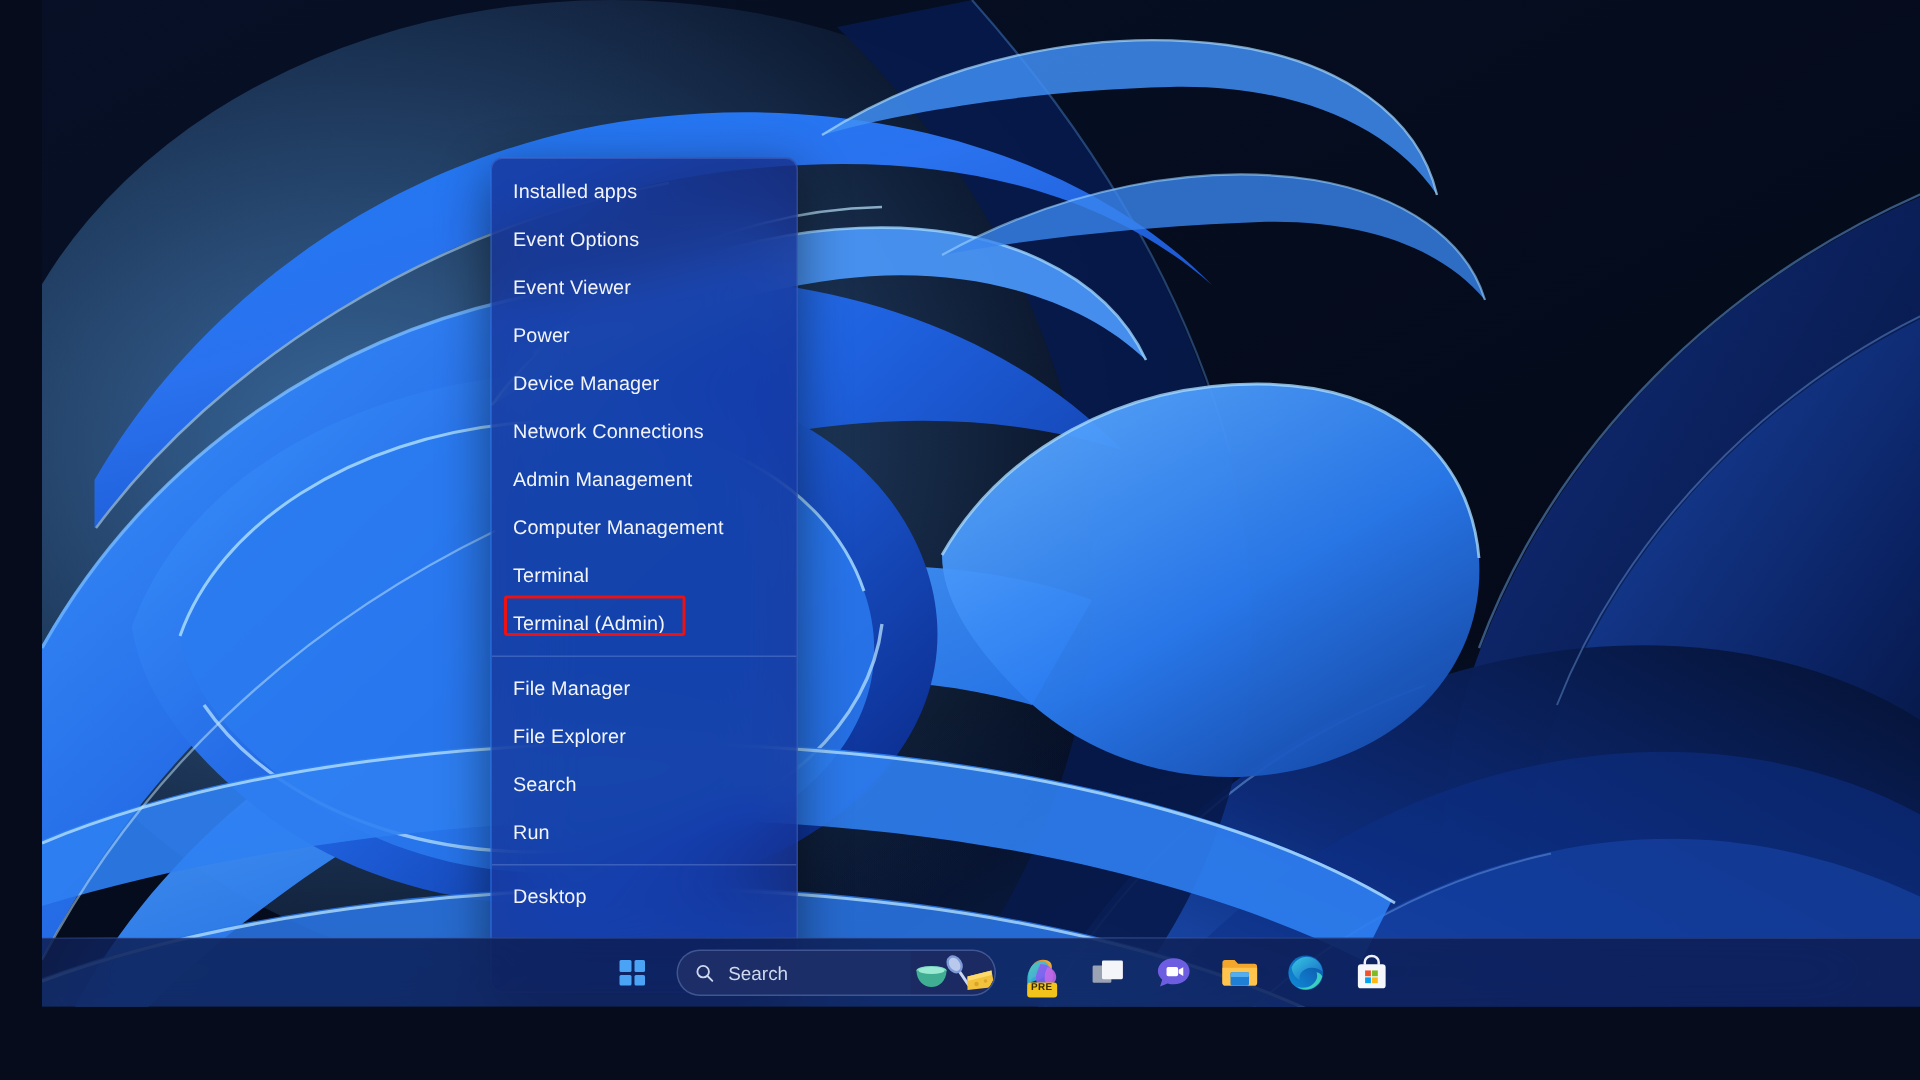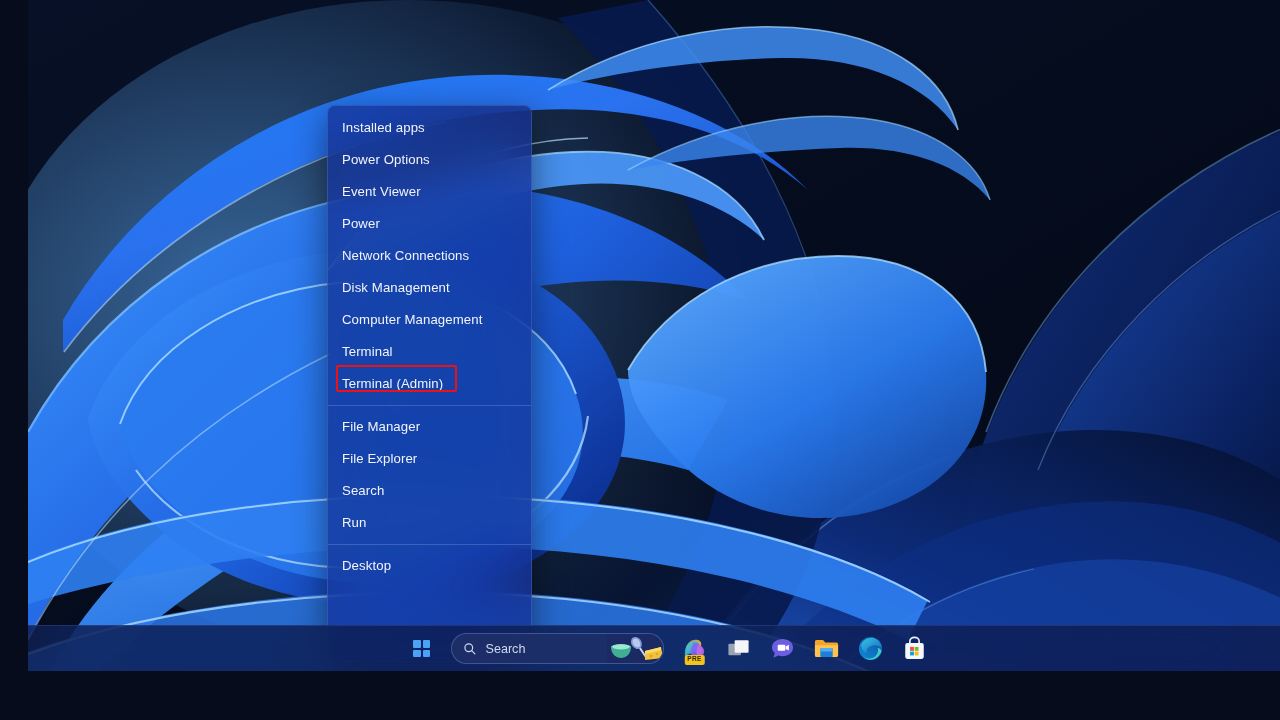--- a/index.html
+++ b/index.html
@@ -205,33 +205,36 @@
       <path d="M36,352 C118,242 258,152 418,122" fill="none" stroke="#bfe6ff" stroke-opacity="0.55" stroke-width="1.7"></path>
       <path d="M0,640 C62,522 162,422 302,354" fill="none" stroke="#c3e8ff" stroke-opacity="0.5" stroke-width="1.6"></path>
     </svg>
   </div>
 
   <div id="winx-menu">
       <div class="menu-item">
         <span class="mlabel">Installed apps</span>
       </div>
       <div class="menu-item">
-        <span class="mlabel">Power Options</span>
+        <span class="mlabel">Event Options</span>
       </div>
       <div class="menu-item">
         <span class="mlabel">Event Viewer</span>
       </div>
       <div class="menu-item">
         <span class="mlabel">Power</span>
       </div>
       <div class="menu-item">
+        <span class="mlabel">Device Manager</span>
+      </div>
+      <div class="menu-item">
         <span class="mlabel">Network Connections</span>
       </div>
       <div class="menu-item">
-        <span class="mlabel">Disk Management</span>
+        <span class="mlabel">Admin Management</span>
       </div>
       <div class="menu-item">
         <span class="mlabel">Computer Management</span>
       </div>
       <div class="menu-item">
         <span class="mlabel">Terminal</span>
       </div>
       <div class="menu-item">
         <span class="mlabel">Terminal (Admin)</span>
         <div class="highlight-box" style="border-color: rgb(238, 17, 17);"></div>

